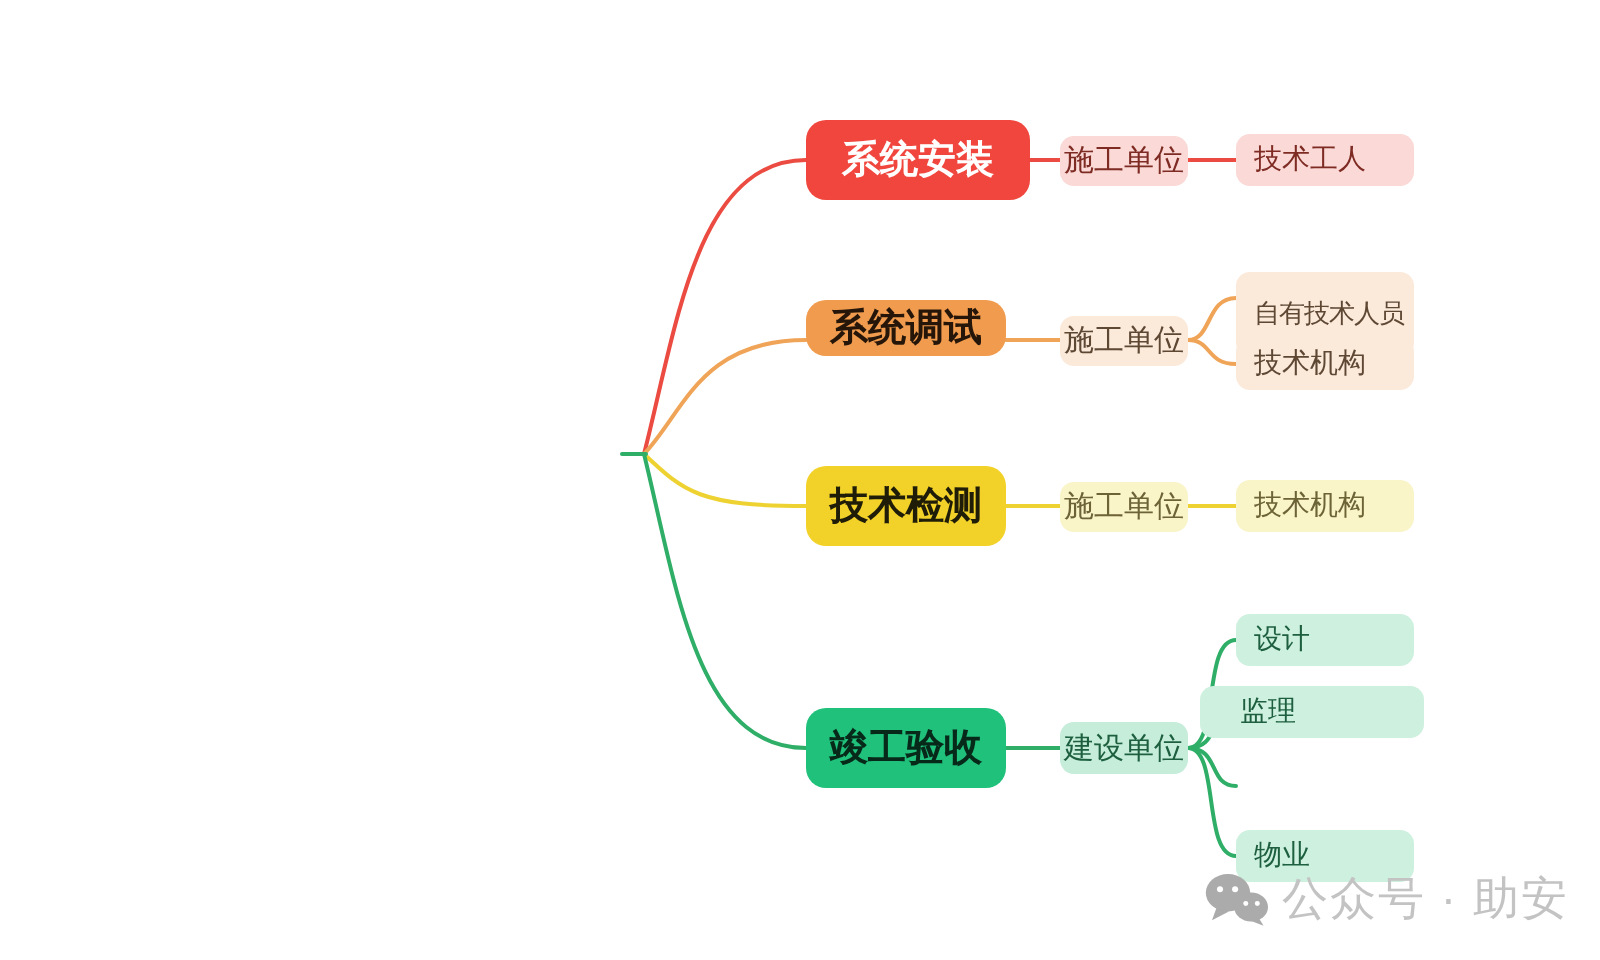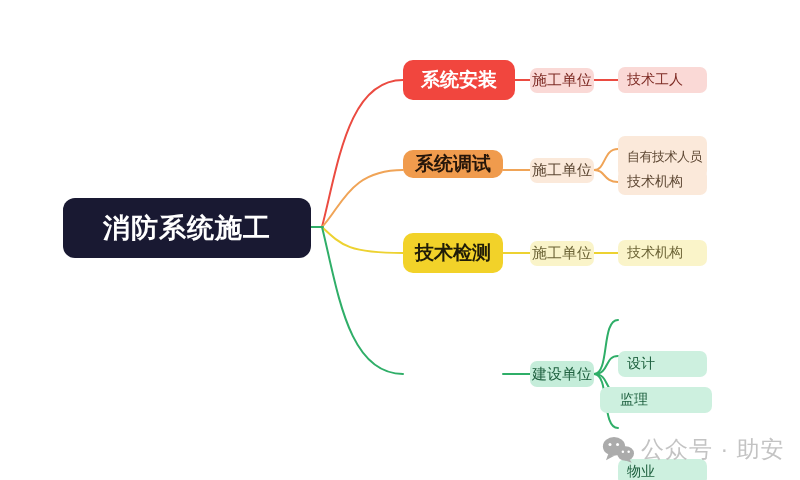--- a/index.html
+++ b/index.html
@@ -30,21 +30,21 @@
   }
   .tight{letter-spacing:-0.5px;font-size:13px;}
   .b1.branch{background:var(--b1-node);color:var(--b1-node-text);}
   .b1.sub,.b1.leaf{background:var(--b1-leaf-bg);color:var(--b1-leaf-text);}
   .b2.branch{background:var(--b2-node);color:var(--b2-node-text);}
   .b2.sub,.b2.leaf{background:var(--b2-leaf-bg);color:var(--b2-leaf-text);}
   .b3.branch{background:var(--b3-node);color:var(--b3-node-text);}
   .b3.sub,.b3.leaf{background:var(--b3-leaf-bg);color:var(--b3-leaf-text);}
   .b4.branch{background:var(--b4-node);color:var(--b4-node-text);}
   .b4.sub{background:var(--b4-sub-bg);color:var(--b4-leaf-text);}
-  .b4.leaf{background:var(--b4-leaf-bg);color:var(--b4-leaf-text);margin-top:44px;}
+  .b4.leaf{background:var(--b4-leaf-bg);color:var(--b4-leaf-text);}
   #watermark{
     position:absolute;left:602px;top:434px;display:flex;align-items:center;gap:7px;
     color:var(--watermark-text,#c3c3c3);font-size:23px;letter-spacing:1px;
   }
 </style>
 </head>
 <body>
 
 <div id="canvas">
 
@@ -65,35 +65,35 @@
 
     <path d="M322,227 C338,292 348,374 403,374" stroke="var(--b4-line)"></path>
     <path d="M503,374 L530,374" stroke="var(--b4-line)"></path>
     <path d="M594,374 C610,374 601,320 618,320" stroke="var(--b4-line)"></path>
     <path d="M594,374 C610,374 604,356 618,356" stroke="var(--b4-line)"></path>
     <path d="M594,374 C610,374 604,393 618,393" stroke="var(--b4-line)"></path>
     <path d="M594,374 C610,374 601,428 618,428" stroke="var(--b4-line)"></path>
     <path d="M311,227 L323,227" stroke="var(--b4-line)"></path>
   </svg>
 
-  <div class="node root" style="left:63px;top:198px;width:248px;height:60px;">消防系统施工</div>
 
   <div class="node branch b1" style="left:403px;top:60px;width:112px;height:40px;">系统安装</div>
   <div class="node sub b1" style="left:530px;top:68px;width:64px;height:25px;">施工单位</div>
   <div class="node leaf b1" style="left:618px;top:67px;width:89px;height:26px;">技术工人</div>
 
   <div class="node branch b2" style="left:403px;top:150px;width:100px;height:28px;">系统调试</div>
   <div class="node sub b2" style="left:530px;top:158px;width:64px;height:25px;">施工单位</div>
   <div class="node leaf b2 tight" style="left:618px;top:136px;width:89px;height:42px;">自有技术人员</div>
   <div class="node leaf b2" style="left:618px;top:169px;width:89px;height:26px;">技术机构</div>
 
   <div class="node branch b3" style="left:403px;top:233px;width:100px;height:40px;">技术检测</div>
   <div class="node sub b3" style="left:530px;top:241px;width:64px;height:25px;">施工单位</div>
   <div class="node leaf b3" style="left:618px;top:240px;width:89px;height:26px;">技术机构</div>
 
+  <div class="node branch b4" style="left:403px;top:354px;width:100px;height:40px;">竣工验收</div>
   <div class="node sub b4" style="left:530px;top:361px;width:64px;height:26px;">建设单位</div>
   <div class="node leaf b4" style="left:618px;top:307px;width:89px;height:26px;">设计</div>
   <div class="node leaf b4" style="left:600px;top:343px;width:112px;height:26px;padding-left:20px;">监理</div>
   <div class="node leaf b4" style="left:618px;top:415px;width:89px;height:26px;">物业</div>
 
   <div id="watermark">
     <span style="display:inline-flex;">
       <svg width="32" height="27" viewBox="0 0 36 30">
         <ellipse cx="13.5" cy="11.5" rx="12.5" ry="10.5" fill="var(--watermark-icon,#ababab)"></ellipse>
         <polygon points="7,20 4.5,27 14,22" fill="var(--watermark-icon,#ababab)"></polygon>

